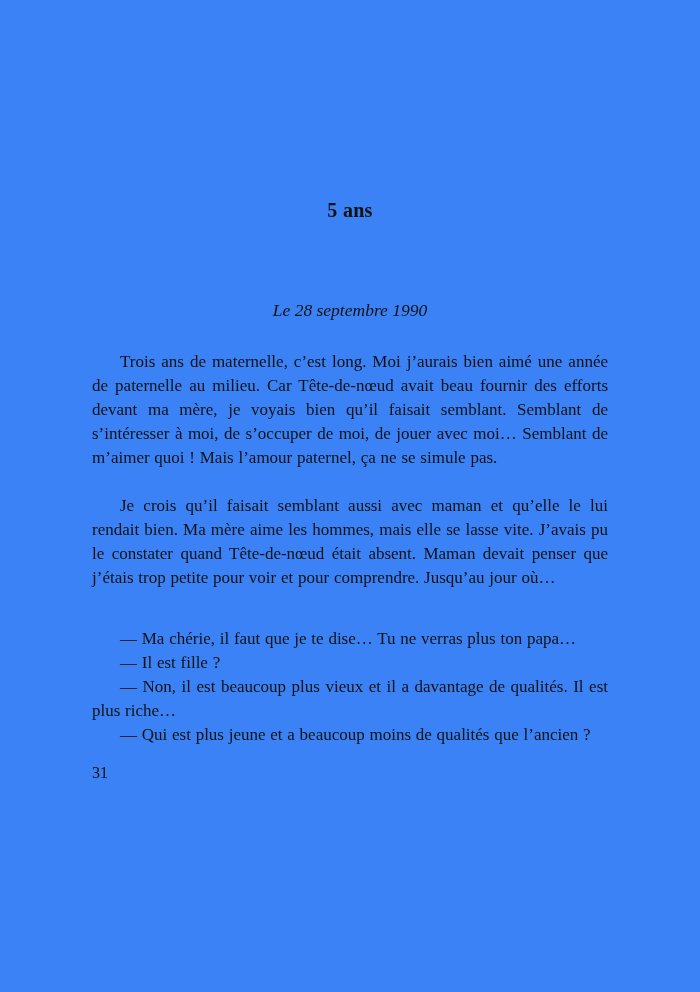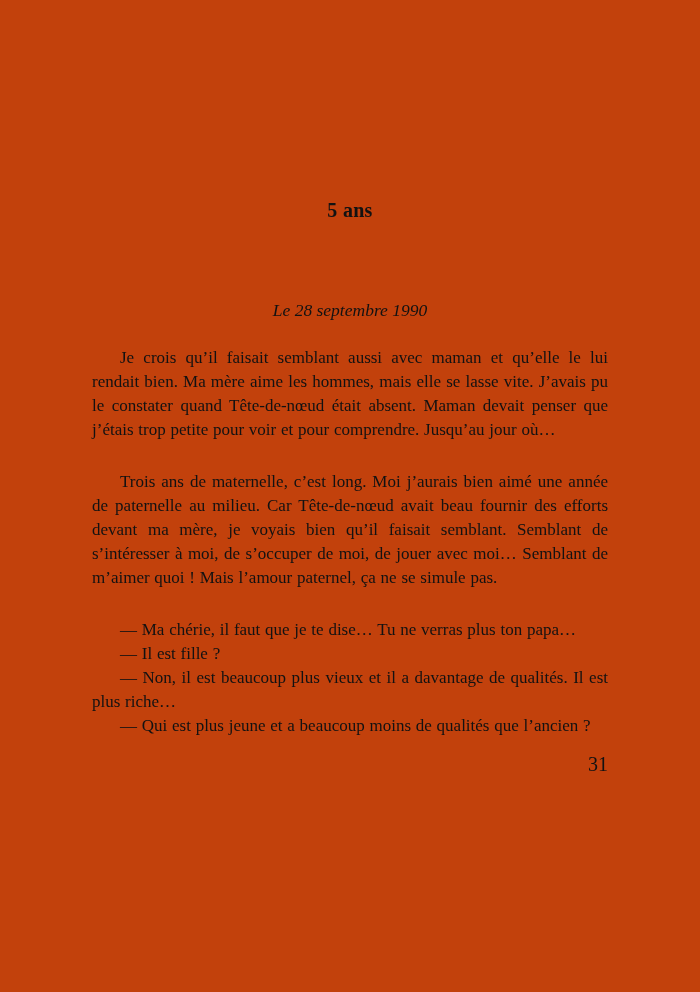--- a/index.html
+++ b/index.html
@@ -4,21 +4,21 @@
 <style>
   html, body {
     margin: 0;
     padding: 0;
     background: #ffffff;
   }
   .page {
     position: relative;
     width: 700px;
     height: 992px;
-    background: #c2410c;
+    background: #3b82f6;
     color: #121212;
     font-family: "Liberation Serif", "DejaVu Serif", serif;
     overflow: hidden;
   }
   .content {
     position: absolute;
     left: 92px;
     right: 92px;
     top: 0;
   }
@@ -41,41 +41,40 @@
   .para, .dialogue p {
     margin: 0;
     font-size: 17px;
     line-height: 24px;
     text-align: justify;
     text-indent: 28px;
     word-spacing: 0.5px;
   }
   .para-1 { margin-top: 28px; }
   .para-2 { margin-top: 24px; }
-  .dialogue { margin-top: 28px; }
+  .dialogue { margin-top: 37px; }
   .folio {
     margin: 14px 0 0 0;
-    font-size: 20px;
+    font-size: 16px;
     line-height: 24px;
-    text-align: right;
   }
 </style>
 </head>
 <body>
 
 <div class="page">
   <div class="content">
 
     <h1 class="chapter-title">5 ans</h1>
 
     <p class="date-line">Le 28 septembre 1990</p>
 
+    <p class="para para-1">Trois ans de maternelle, c’est long. Moi j’aurais bien aimé une année de paternelle au milieu. Car Tête-de-nœud avait beau fournir des efforts devant ma mère, je voyais bien qu’il faisait semblant. Semblant de s’intéresser à moi, de s’occuper de moi, de jouer avec moi… Semblant de m’aimer quoi ! Mais l’amour paternel, ça ne se simule pas.</p>
+
     <p class="para para-2">Je crois qu’il faisait semblant aussi avec maman et qu’elle le lui rendait bien. Ma mère aime les hommes, mais elle se lasse vite. J’avais pu le constater quand Tête-de-nœud était absent. Maman devait penser que j’étais trop petite pour voir et pour comprendre. Jusqu’au jour où…</p>
-
-    <p class="para para-1">Trois ans de maternelle, c’est long. Moi j’aurais bien aimé une année de paternelle au milieu. Car Tête-de-nœud avait beau fournir des efforts devant ma mère, je voyais bien qu’il faisait semblant. Semblant de s’intéresser à moi, de s’occuper de moi, de jouer avec moi… Semblant de m’aimer quoi ! Mais l’amour paternel, ça ne se simule pas.</p>
 
     <div class="dialogue">
       <p>— Ma chérie, il faut que je te dise… Tu ne verras plus ton papa…</p>
       <p>— Il est fille ?</p>
       <p>— Non, il est beaucoup plus vieux et il a davantage de qualités. Il est plus riche…</p>
       <p>— Qui est plus jeune et a beaucoup moins de qualités que l’ancien ?</p>
     </div>
 
     <p class="folio">31</p>
 

